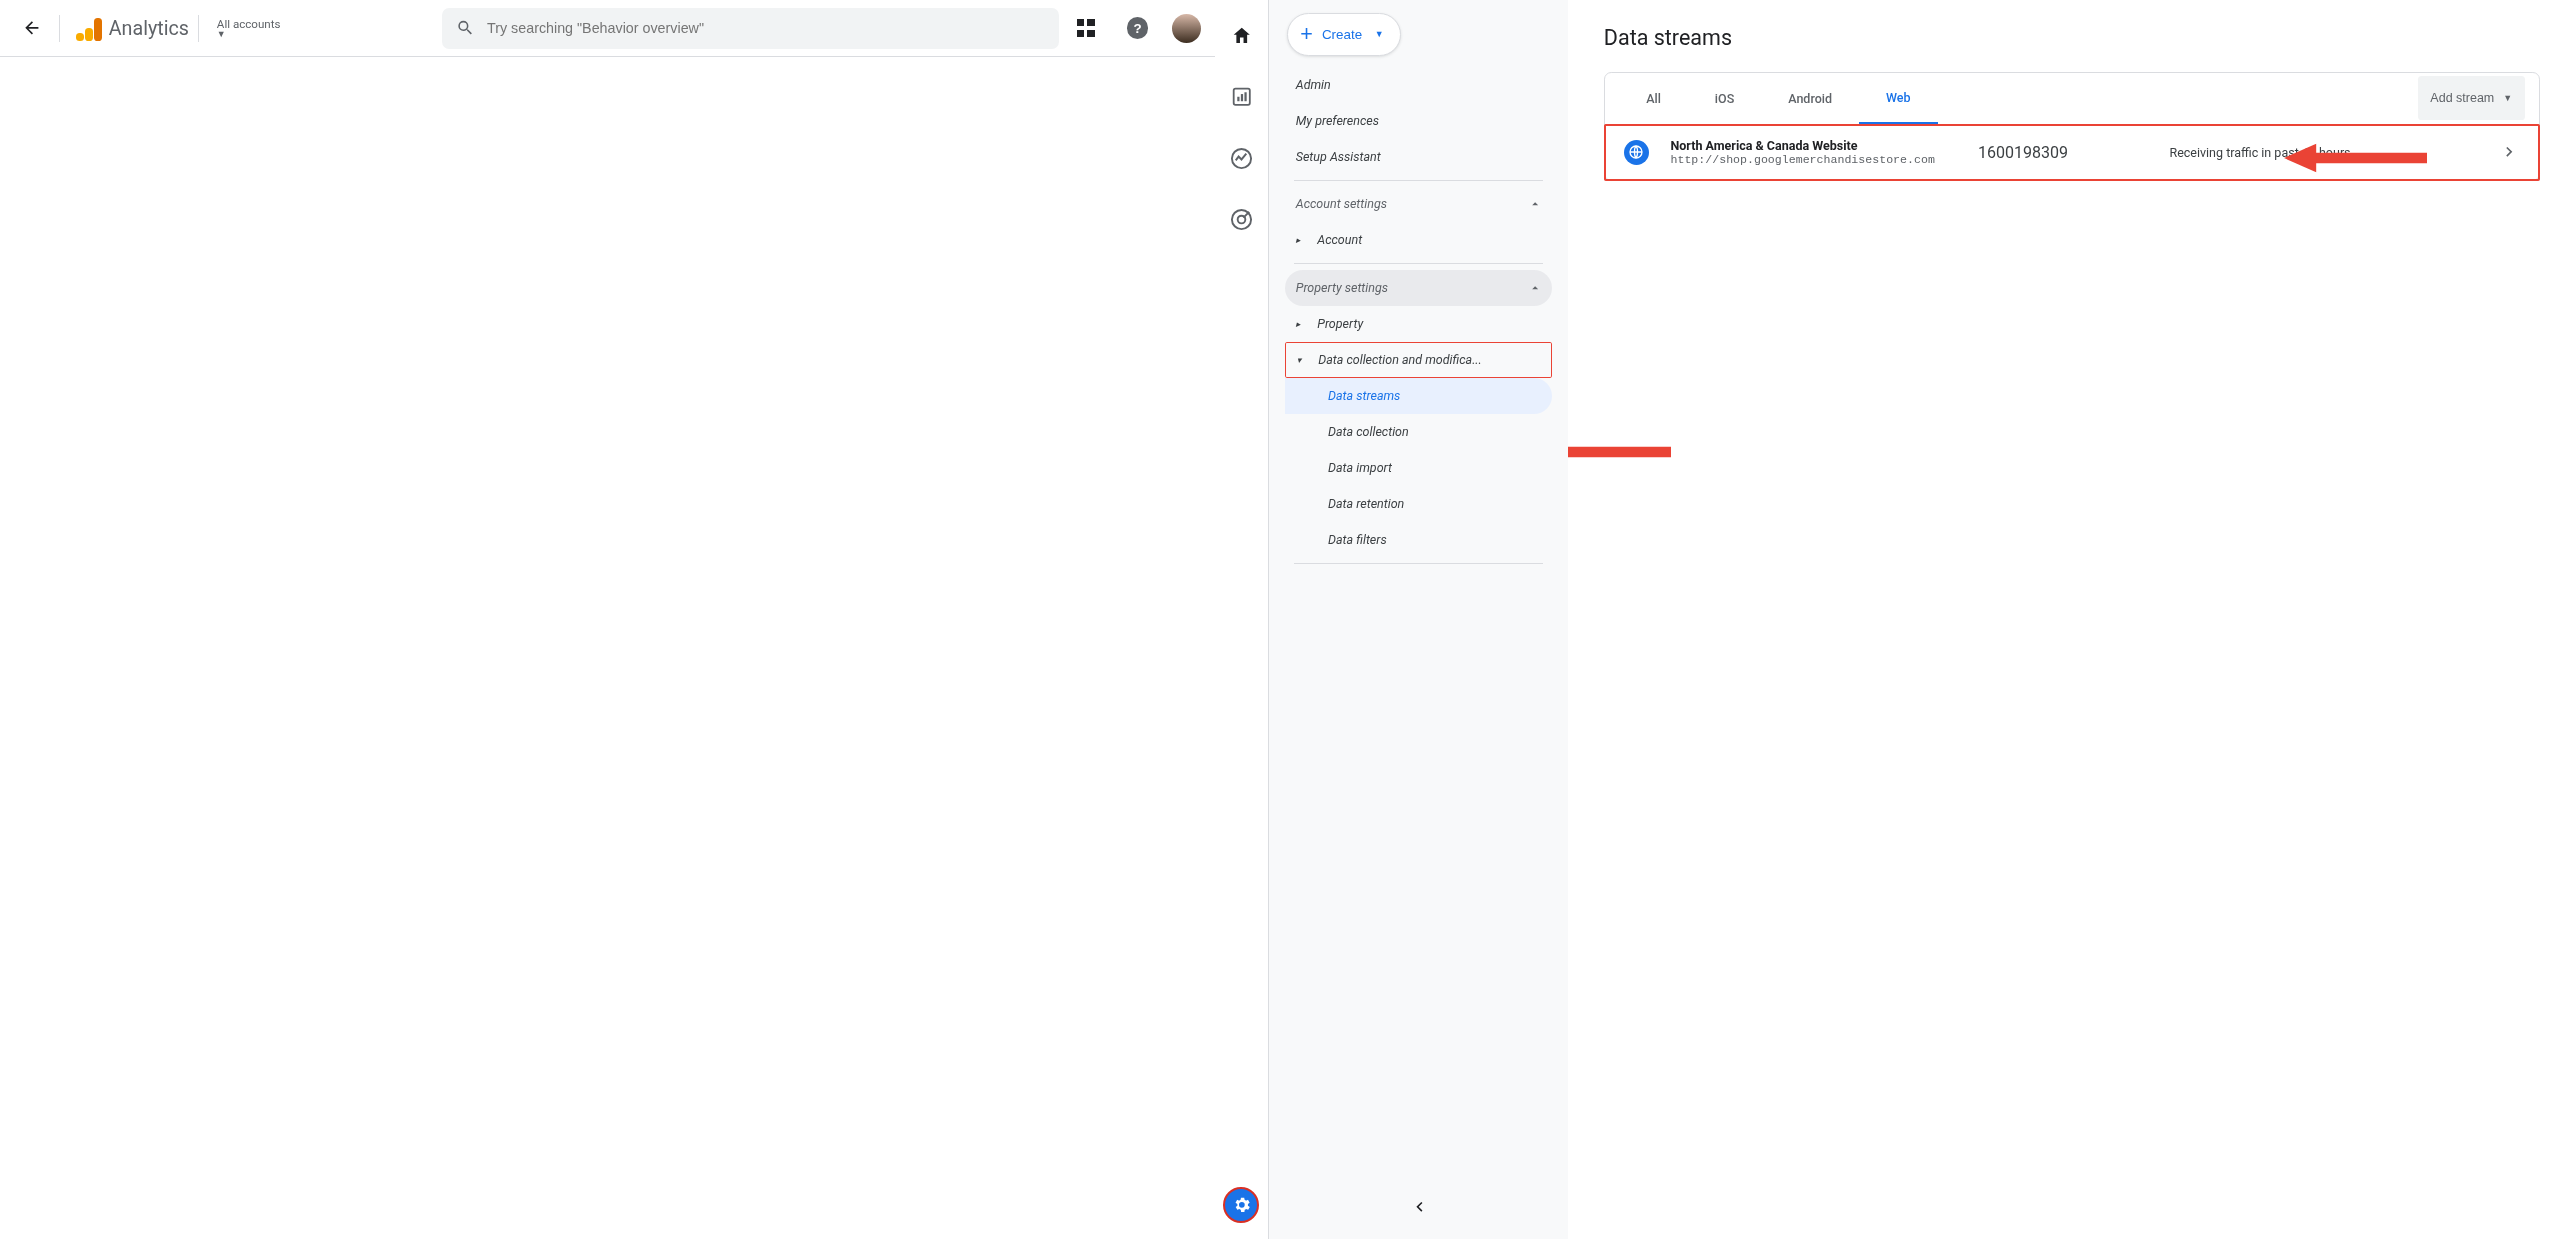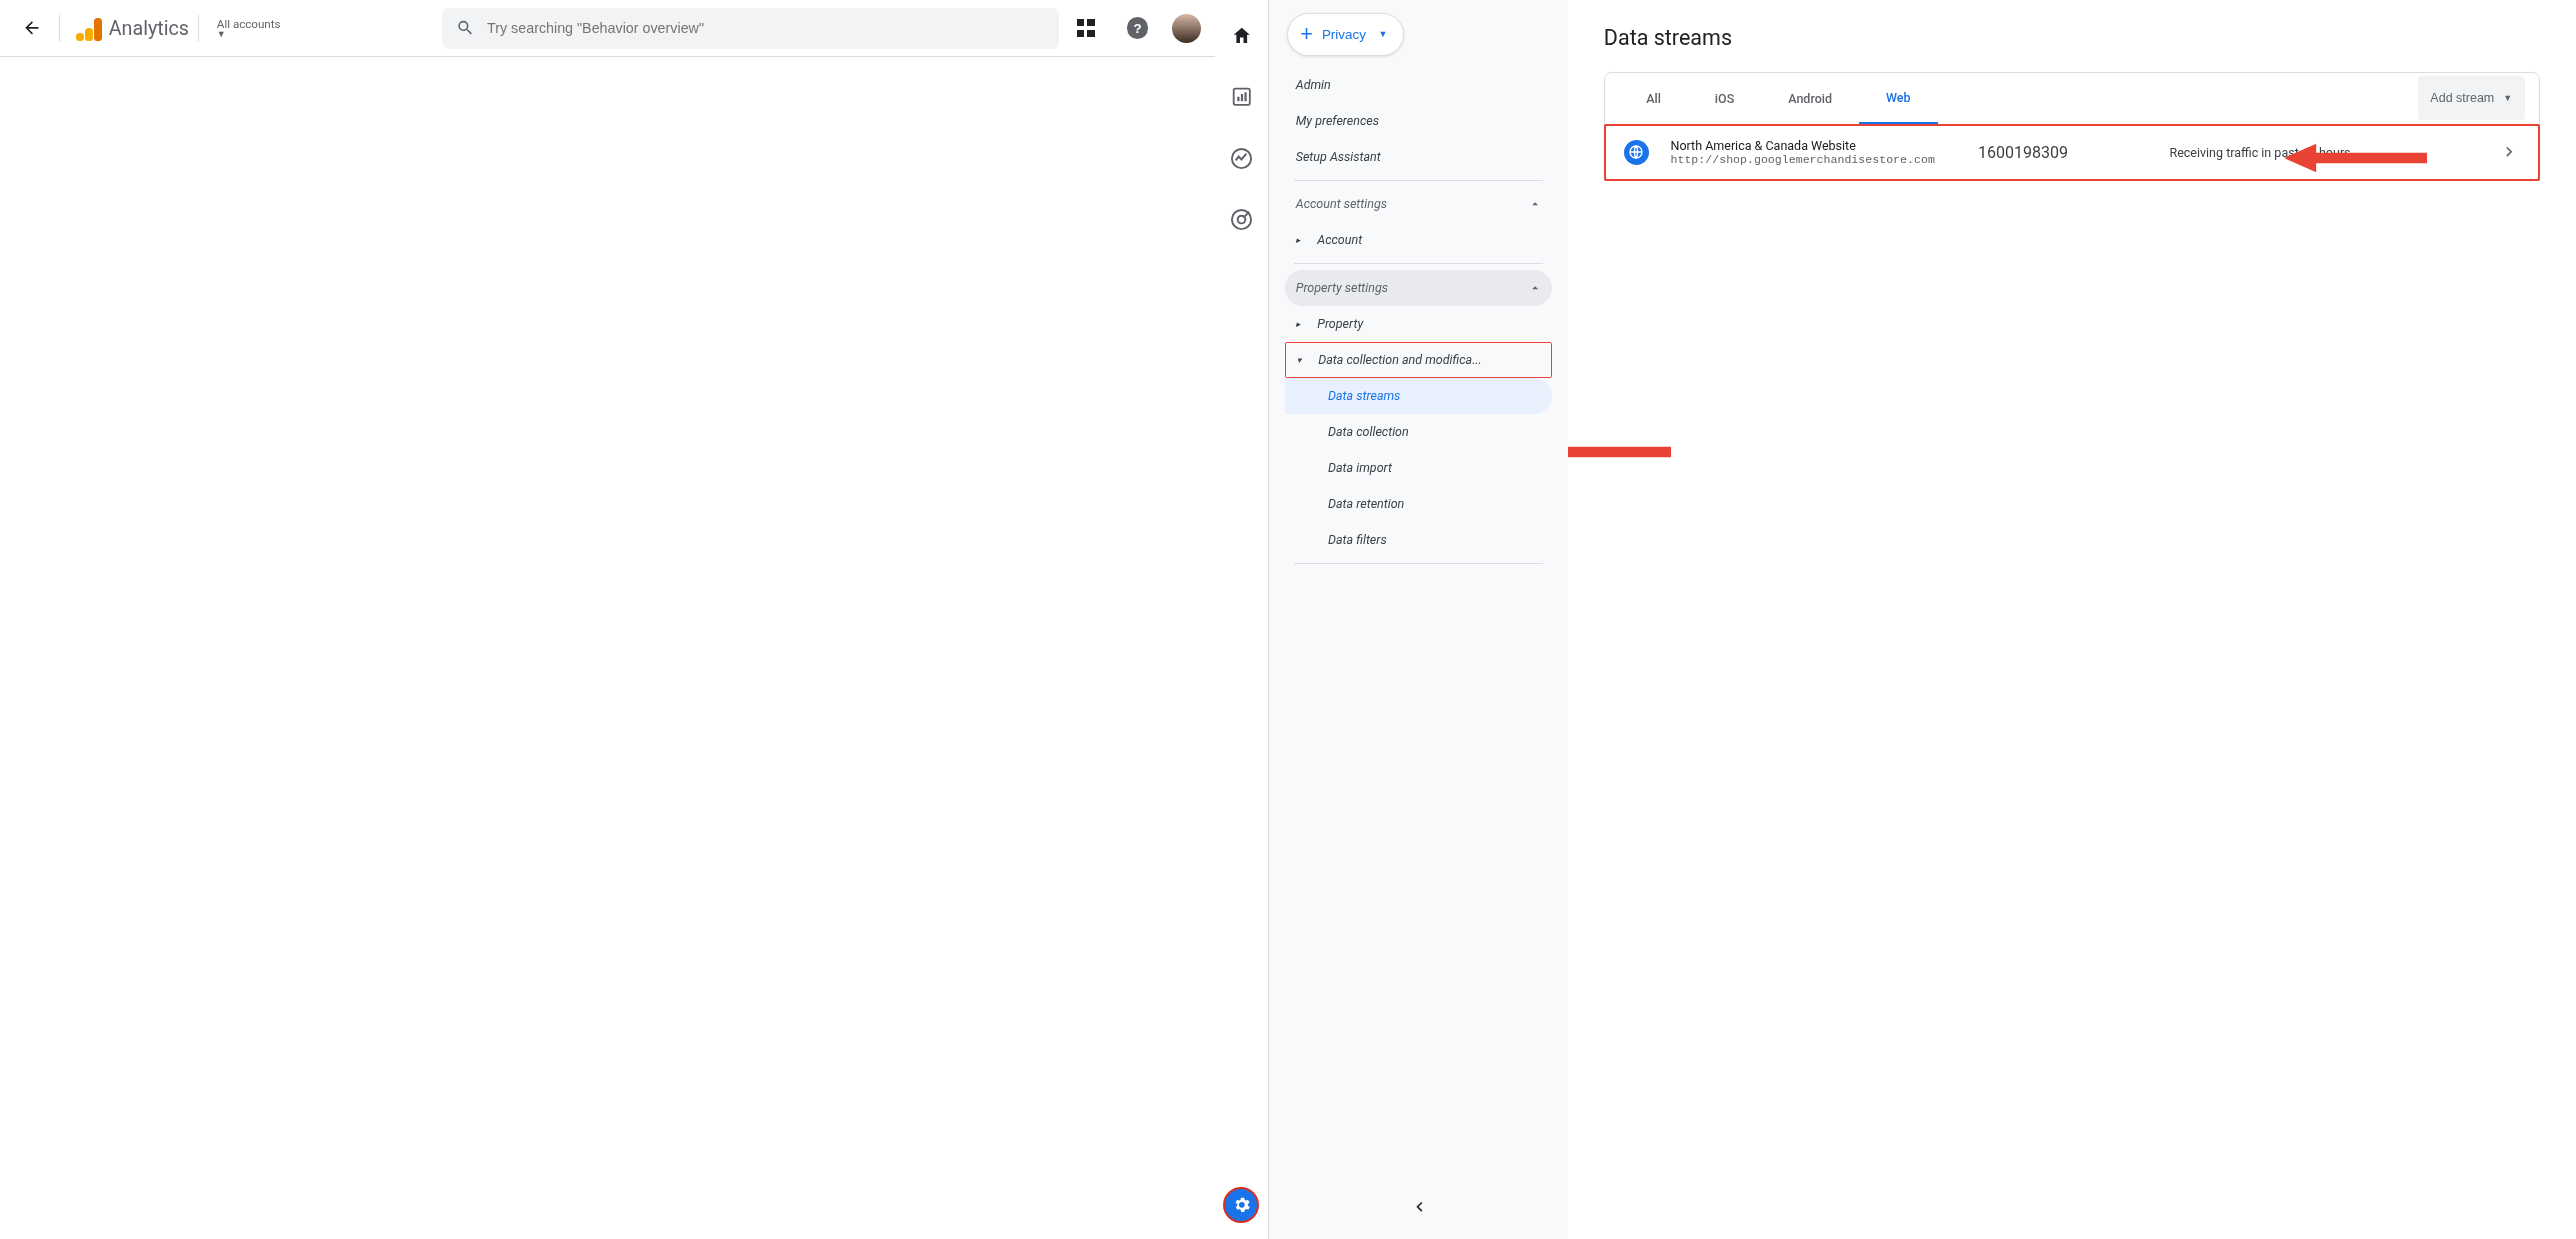--- a/index.html
+++ b/index.html
@@ -53,21 +53,21 @@
 .main { flex: 1; padding: 25px 36px 0 36px; overflow: hidden; position: relative; }
 .page-title { font-size: 21.5px; font-weight: 400; color: #202124; margin-bottom: 21.5px; }
 .card { border: 0.9px solid #dadce0; border-radius: 7.2px; background: #fff; }
 .tabs-row { display: flex; align-items: center; height: 52px; padding: 0 14.3px; border-bottom: 0.9px solid #dadce0; }
 .tab { padding: 0 27px; height: 100%; display: flex; align-items: center; font-size: 12.5px; font-weight: 500; color: #5f6368; cursor: pointer; }
 .tab.active { color: #1a73e8; border-bottom: 2.7px solid #1a73e8; margin-bottom: -0.9px; }
 .add-stream { margin-left: auto; background: #f1f3f4; border: none; border-radius: 3.6px; height: 44px; padding: 0 12.5px; display: flex; align-items: center; gap: 9px; color: #5f6368; font-size: 12.5px; font-weight: 500; cursor: pointer; }
 .stream-row { display: flex; align-items: center; border: 2.7px solid #ea4335; border-radius: 1.8px; margin: -0.9px; padding: 12.5px 18px; cursor: pointer; gap: 21.5px; }
 .globe-icon { width: 25px; height: 25px; border-radius: 50%; background: #1a73e8; display: flex; align-items: center; justify-content: center; flex-shrink: 0; }
 .stream-name-col { display: flex; flex-direction: column; width: 286px; }
-.stream-name { font-size: 12.5px; font-weight: 400; color: #202124; }
+.stream-name { font-size: 12.5px; font-weight: 700; color: #202124; }
 .stream-url { font-size: 11.6px; color: #5f6368; font-family: Liberation Mono, monospace; }
 .stream-id { font-size: 16px; color: #3c4043; width: 170px; }
 .stream-status { font-size: 12.5px; color: #3c4043; flex: 1; }
 .stream-arrow { margin-left: auto; color: #5f6368; }
 
 .red-arrow { position: absolute; }
 .red-arrow.a1 { top: 140px; left: 716px; }
 .red-arrow.a2 { top: 434px; left: 318px; }
 
 .footer { position: absolute; bottom: 7.2px; left: 0; right: 0; text-align: center; font-size: 11.6px; color: #5f6368; }
@@ -153,21 +153,21 @@
       <div class="rail-gear">
         <svg width="19.7" height="19.7" viewBox="0 0 24 24" fill="#fff">
             <path d="M19.4 13a7.5 7.5 0 000-2l2.1-1.6-2-3.5-2.5 1a7.4 7.4 0 00-1.7-1l-.4-2.6h-4l-.4 2.6a7.4 7.4 0 00-1.7 1l-2.5-1-2 3.5L6.6 11a7.5 7.5 0 000 2l-2.1 1.6 2 3.5 2.5-1a7.4 7.4 0 001.7 1l.4 2.6h4l.4-2.6a7.4 7.4 0 001.7-1l2.5 1 2-3.5zM12 15.5A3.5 3.5 0 1115.5 12 3.5 3.5 0 0112 15.5z"></path>
           </svg>
       </div>
     </div>
 
     <div class="sidebar">
       <button class="create-btn">
         <span class="create-plus">+</span>
-        <span class="create-label">Privacy</span>
+        <span class="create-label">Create</span>
         <span class="create-caret">▼</span>
       </button>
       <div class="nav-section">
         <div class="nav-item">Admin</div>
         <div class="nav-item">My preferences</div>
         <div class="nav-item">Setup Assistant</div>
         <hr class="nav-sep">
         <div class="nav-group-hdr">
           <span>Account settings</span>
           <svg width="14.3" height="14.3" viewBox="0 0 24 24" fill="#5f6368">

